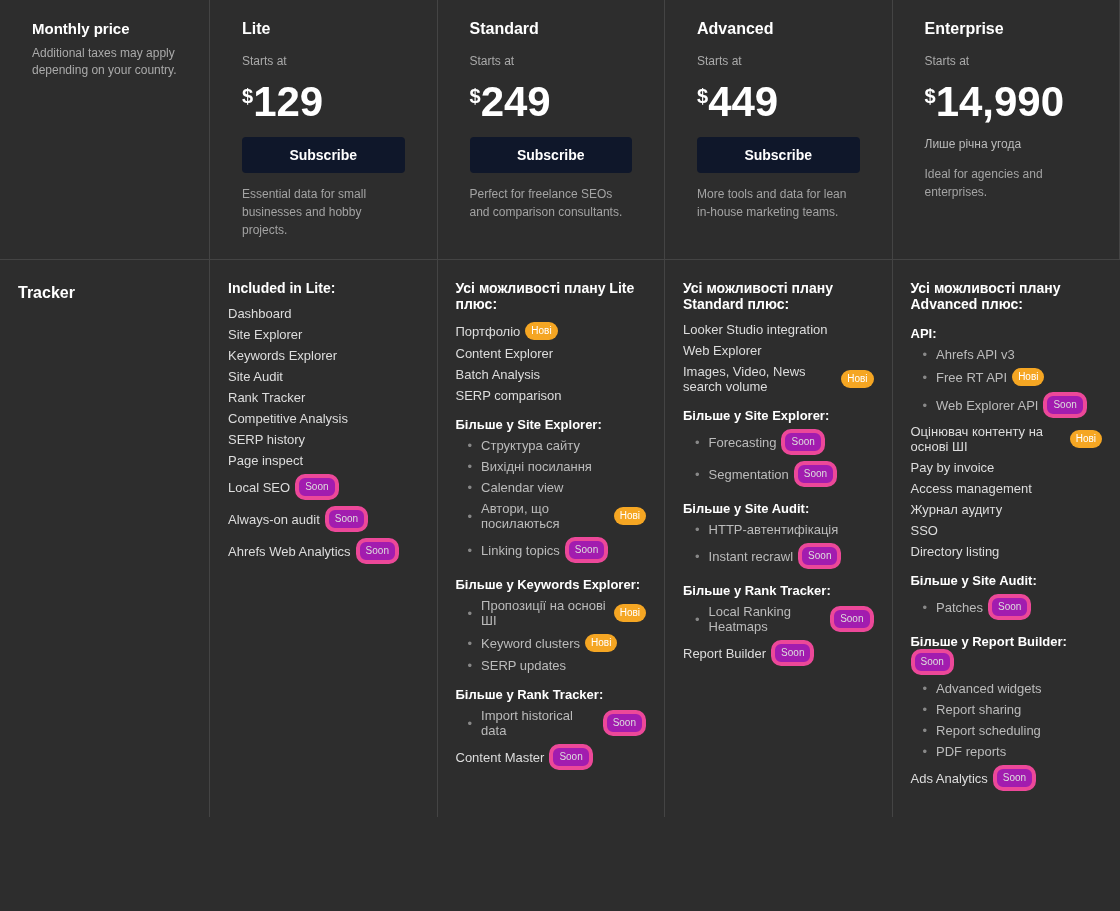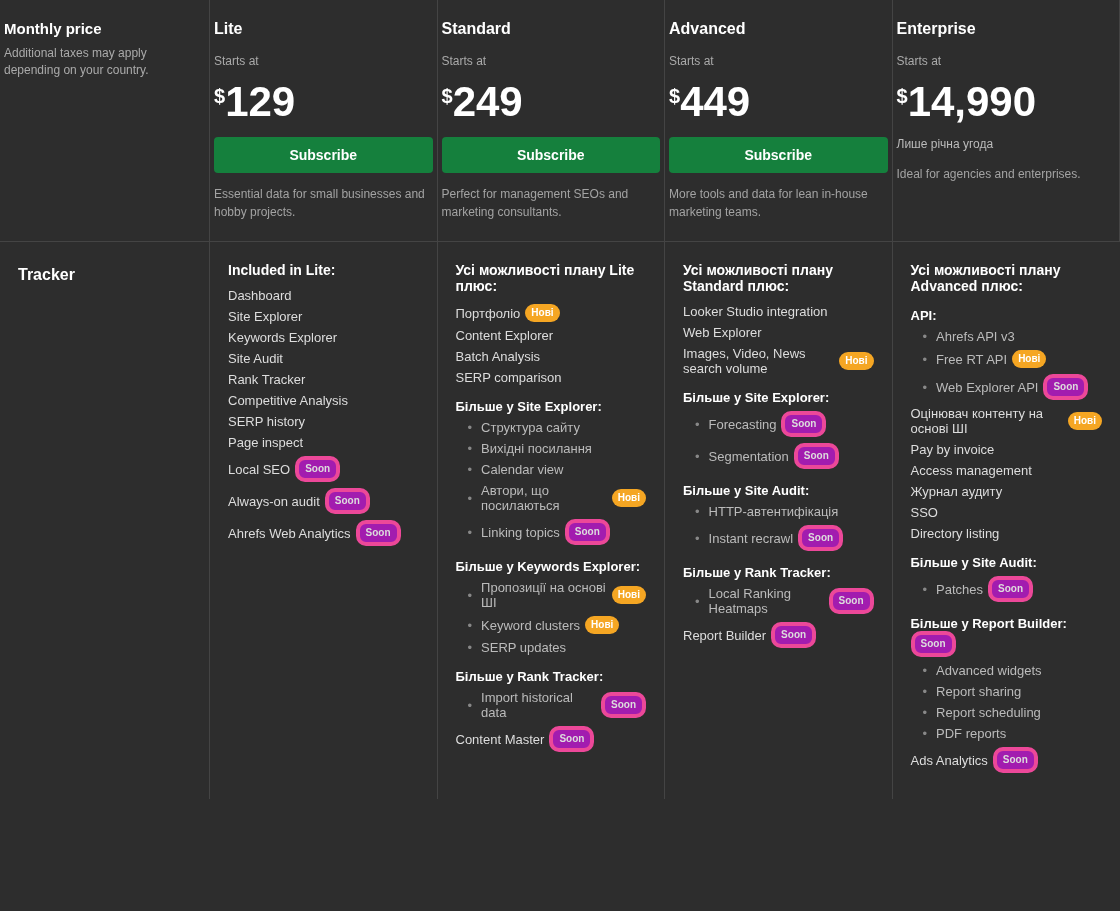--- a/index.html
+++ b/index.html
@@ -8,21 +8,21 @@
       color: #e0e0e0;
       font-family: -apple-system, BlinkMacSystemFont, 'Segoe UI', Arial, sans-serif;
       font-size: 13px;
     }
     .pricing-table {
       display: grid;
       grid-template-columns: 210px 1fr 1fr 1fr 1fr;
       width: 1120px;
     }
     .top-cell {
-      padding: 20px 4px;
+      padding: 20px 32px;
       border-bottom: 1px solid #444;
     }
     .top-cell.label-cell {
       border-right: 1px solid #444;
     }
     .top-cell:not(:last-child) {
       border-right: 1px solid #444;
     }
     .monthly-price-title {
       font-size: 15px;
@@ -59,21 +59,21 @@
     }
     .price-amount {
       font-size: 42px;
       font-weight: 700;
       color: #fff;
       line-height: 1;
     }
     .subscribe-btn {
       display: block;
       width: 100%;
-      background: #15803d;
+      background: #0f172a;
       color: #fff;
       border: none;
       border-radius: 4px;
       padding: 10px 0;
       font-size: 14px;
       font-weight: 600;
       cursor: pointer;
       text-align: center;
       margin-bottom: 12px;
     }
@@ -131,21 +131,21 @@
       font-weight: 700;
       color: #fff;
       margin-top: 14px;
       margin-bottom: 6px;
     }
     .badge {
       display: inline-block;
       padding: 2px 6px;
       border-radius: 10px;
       font-size: 10px;
-      font-weight: 700;
+      font-weight: 400;
       line-height: 1.4;
     }
     .badge-new {
       background: #f5a623;
       color: #fff;
     }
     .badge-soon {
       background: #a21caf;
       color: #ddd;
       border: 4px solid #ec4899;
@@ -173,21 +173,21 @@
   </div>
 
   <div class="top-cell">
     <div class="plan-name">Standard</div>
     <div class="starts-at">Starts at</div>
     <div class="price-display">
       <span class="price-dollar">$</span>
       <span class="price-amount">249</span>
     </div>
     <button class="subscribe-btn">Subscribe</button>
-    <div class="plan-desc">Perfect for management SEOs and marketing consultants.</div>
+    <div class="plan-desc">Perfect for freelance SEOs and comparison consultants.</div>
   </div>
 
   <div class="top-cell">
     <div class="plan-name">Advanced</div>
     <div class="starts-at">Starts at</div>
     <div class="price-display">
       <span class="price-dollar">$</span>
       <span class="price-amount">449</span>
     </div>
     <button class="subscribe-btn">Subscribe</button>

